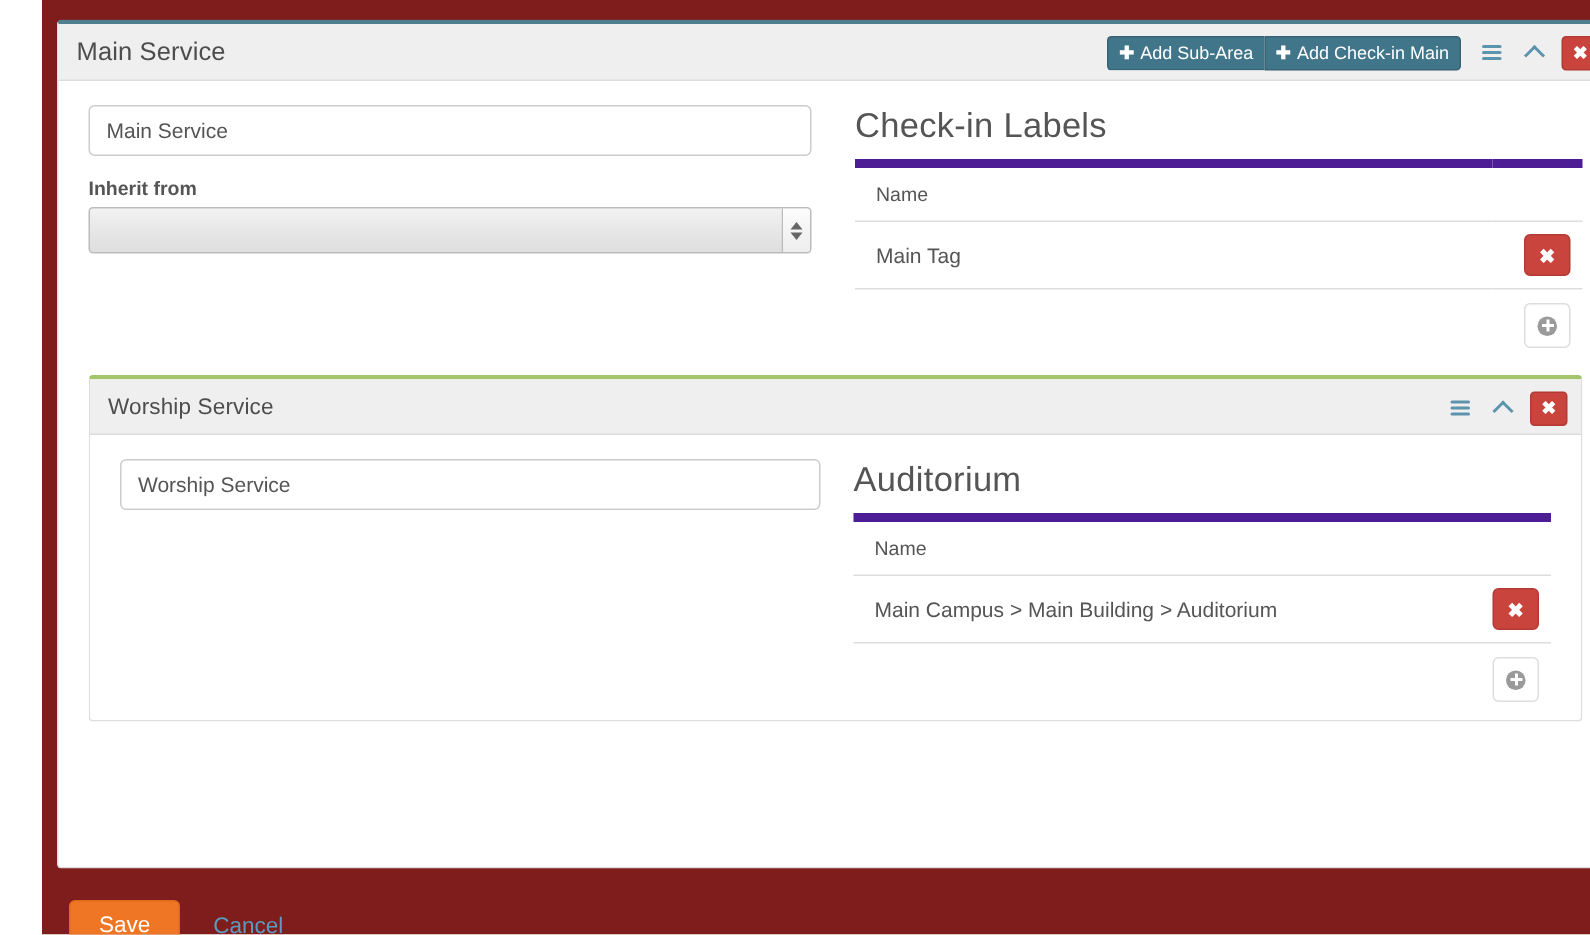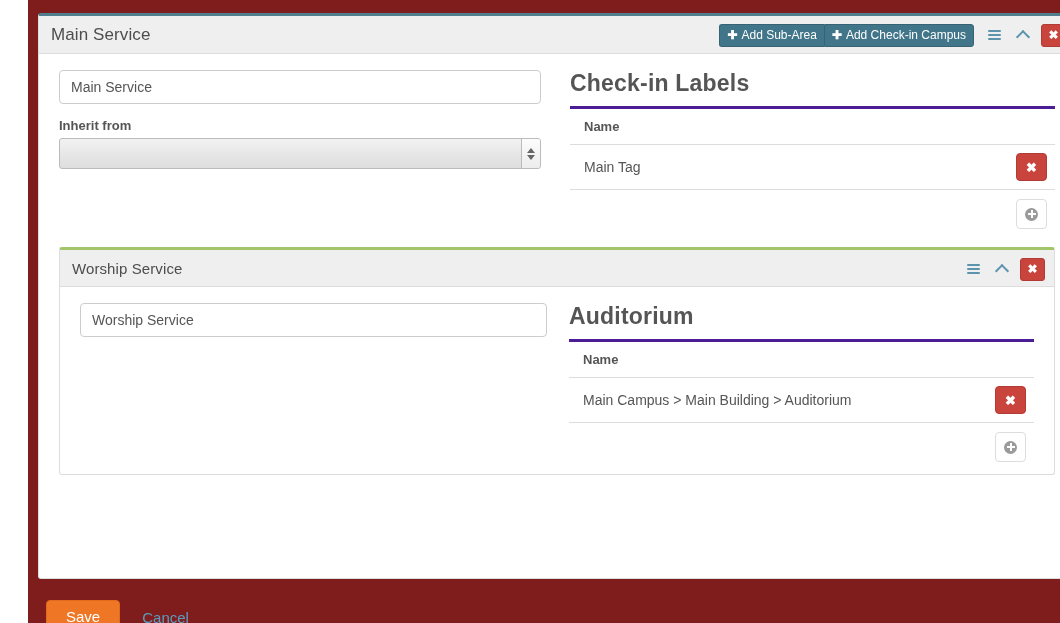--- a/index.html
+++ b/index.html
@@ -173,33 +173,33 @@
     width: 0; height: 0;
     border-left: 4px solid transparent;
     border-right: 4px solid transparent;
     border-top: 5px solid #666666;
   }
 
   
   .list-col { float: right; }
   .list-title {
     font-size: 23px;
-    font-weight: 700;
+    font-weight: 400;
     color: #555555;
     margin: 0 0 9px 0;
     letter-spacing: .2px;
   }
   .list-table { width: 100%; border-collapse: collapse; }
   .list-table th {
     text-align: left;
     font-size: 13px;
-    font-weight: bold;
+    font-weight: normal;
     color: #555555;
     padding: 10px 12px 10px 14px;
-    border-top: 3px solid #4c1d95;
+    border-top: 6px solid #4c1d95;
     border-bottom: 1px solid #dddddd;
   }
   .list-table td {
     font-size: 14px;
     color: #555555;
     padding: 8px 12px 8px 14px;
     border-bottom: 1px solid #dddddd;
     vertical-align: middle;
   }
   .cell-action { width: 60px; text-align: right; padding-right: 8px !important; }
@@ -296,21 +296,21 @@
       <span class="panel-title">Main Service</span>
 
       <div class="heading-actions">
         <div class="btn-group">
           <button class="btn-add">
             <span class="plus-glyph">✚</span>
             <span>Add Sub-Area</span>
           </button>
           <button class="btn-add">
             <span class="plus-glyph">✚</span>
-            <span>Add Check-in Campus</span>
+            <span>Add Check-in Main</span>
           </button>
         </div>
 
         <span class="icon-btn icon-reorder">
           <span class="bars">
               <i></i>
               <i></i>
               <i></i>
             </span>
         </span>

